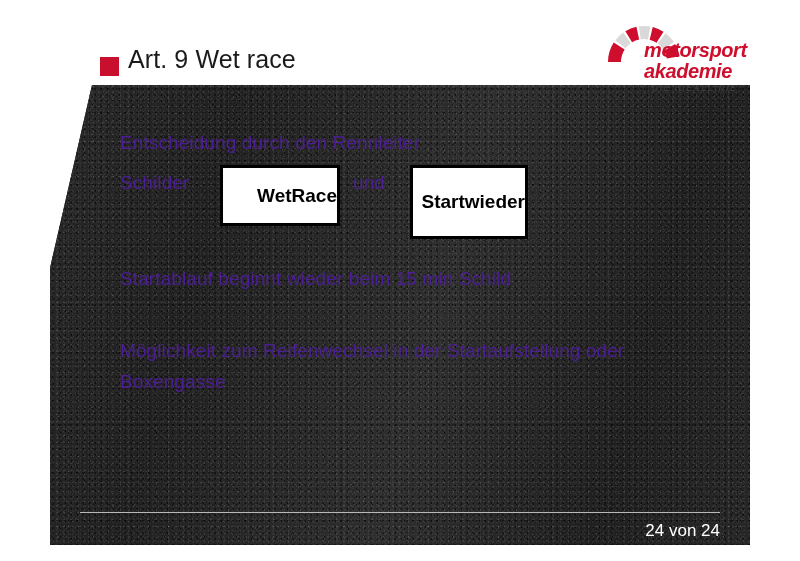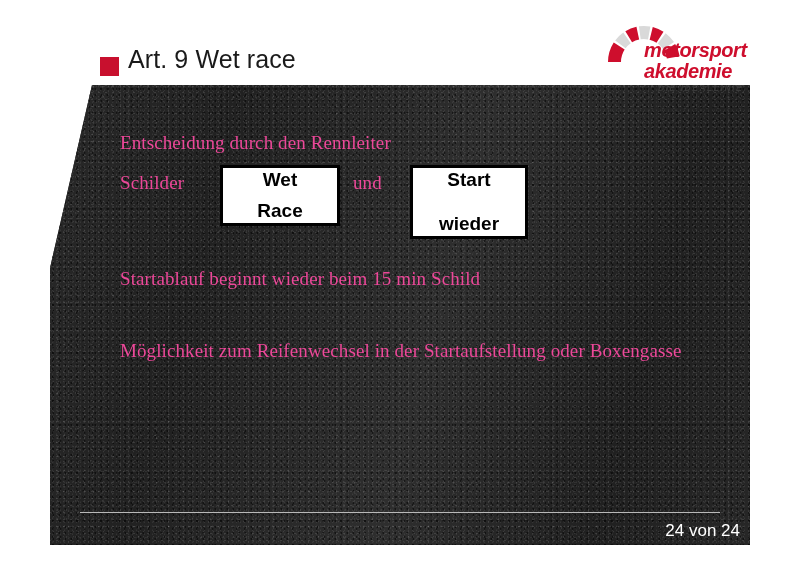--- a/index.html
+++ b/index.html
@@ -82,21 +82,21 @@
     margin-top: 1px;
   }
   .logo-tag {
     font-family: "Liberation Sans", sans-serif;
     font-weight: bold;
     font-style: italic;
     color: #3a3a3a;
     font-size: 8.4px;
     letter-spacing: 1.6px;
     margin-top: 2px;
-    margin-left: 14px;
+    margin-left: 8px;
     white-space: nowrap;
   }
 
   
   .panel-wrap {
     position: absolute;
     left: 0;
     top: 0;
     width: 800px;
     height: 561px;
@@ -126,69 +126,67 @@
   
   .content {
     position: absolute;
     left: 0; top: 0;
     width: 800px;
     height: 561px;
     pointer-events: none;
   }
   .line {
     position: absolute;
-    color: #ec4899;
+    color: #4c1d95;
     font-size: 19px;
     font-weight: 400;
     letter-spacing: 0.1px;
-    font-family: Liberation Serif, serif;
   }
   .l-decision { left: 120px; top: 132px; }
   .l-schilder { left: 120px; top: 172px; }
   .l-und      { left: 353px; top: 172px; }
   .l-restart  { left: 120px; top: 268px; }
   .l-tyres    { left: 120px; top: 335px; width: 600px; line-height: 31px; }
 
   
   .sign {
     position: absolute;
     background: #ffffff;
     border: 3px solid #000000;
     box-sizing: border-box;
     display: flex;
-    flex-direction: column;
+    flex-direction: row;
     align-items: center;
-    justify-content: space-between;
+    justify-content: flex-end;
     color: #000000;
     font-weight: bold;
     font-size: 19px;
     line-height: 24px;
     text-align: center;
   }
   .sign-wet   { left: 220px; top: 165px; width: 120px; height: 61px; }
   .sign-start { left: 410px; top: 165px; width: 118px; height: 74px; }
 
   
   .footer-rule {
     position: absolute;
     left: 80px;
     top: 512px;
     width: 640px;
     height: 1px;
     background: #b9b9b9;
   }
   .footer-page {
     position: absolute;
-    left: 8px;
+    left: 0px;
     top: 521px;
     width: 720px;
     text-align: right;
     color: #ffffff;
     font-size: 17px;
-    padding-left: 12px;
   }
 </style>
 </head>
 <body>
 
 <div id="slide">
 
   <div class="panel-wrap">
     <div class="panel"></div>
   </div>

